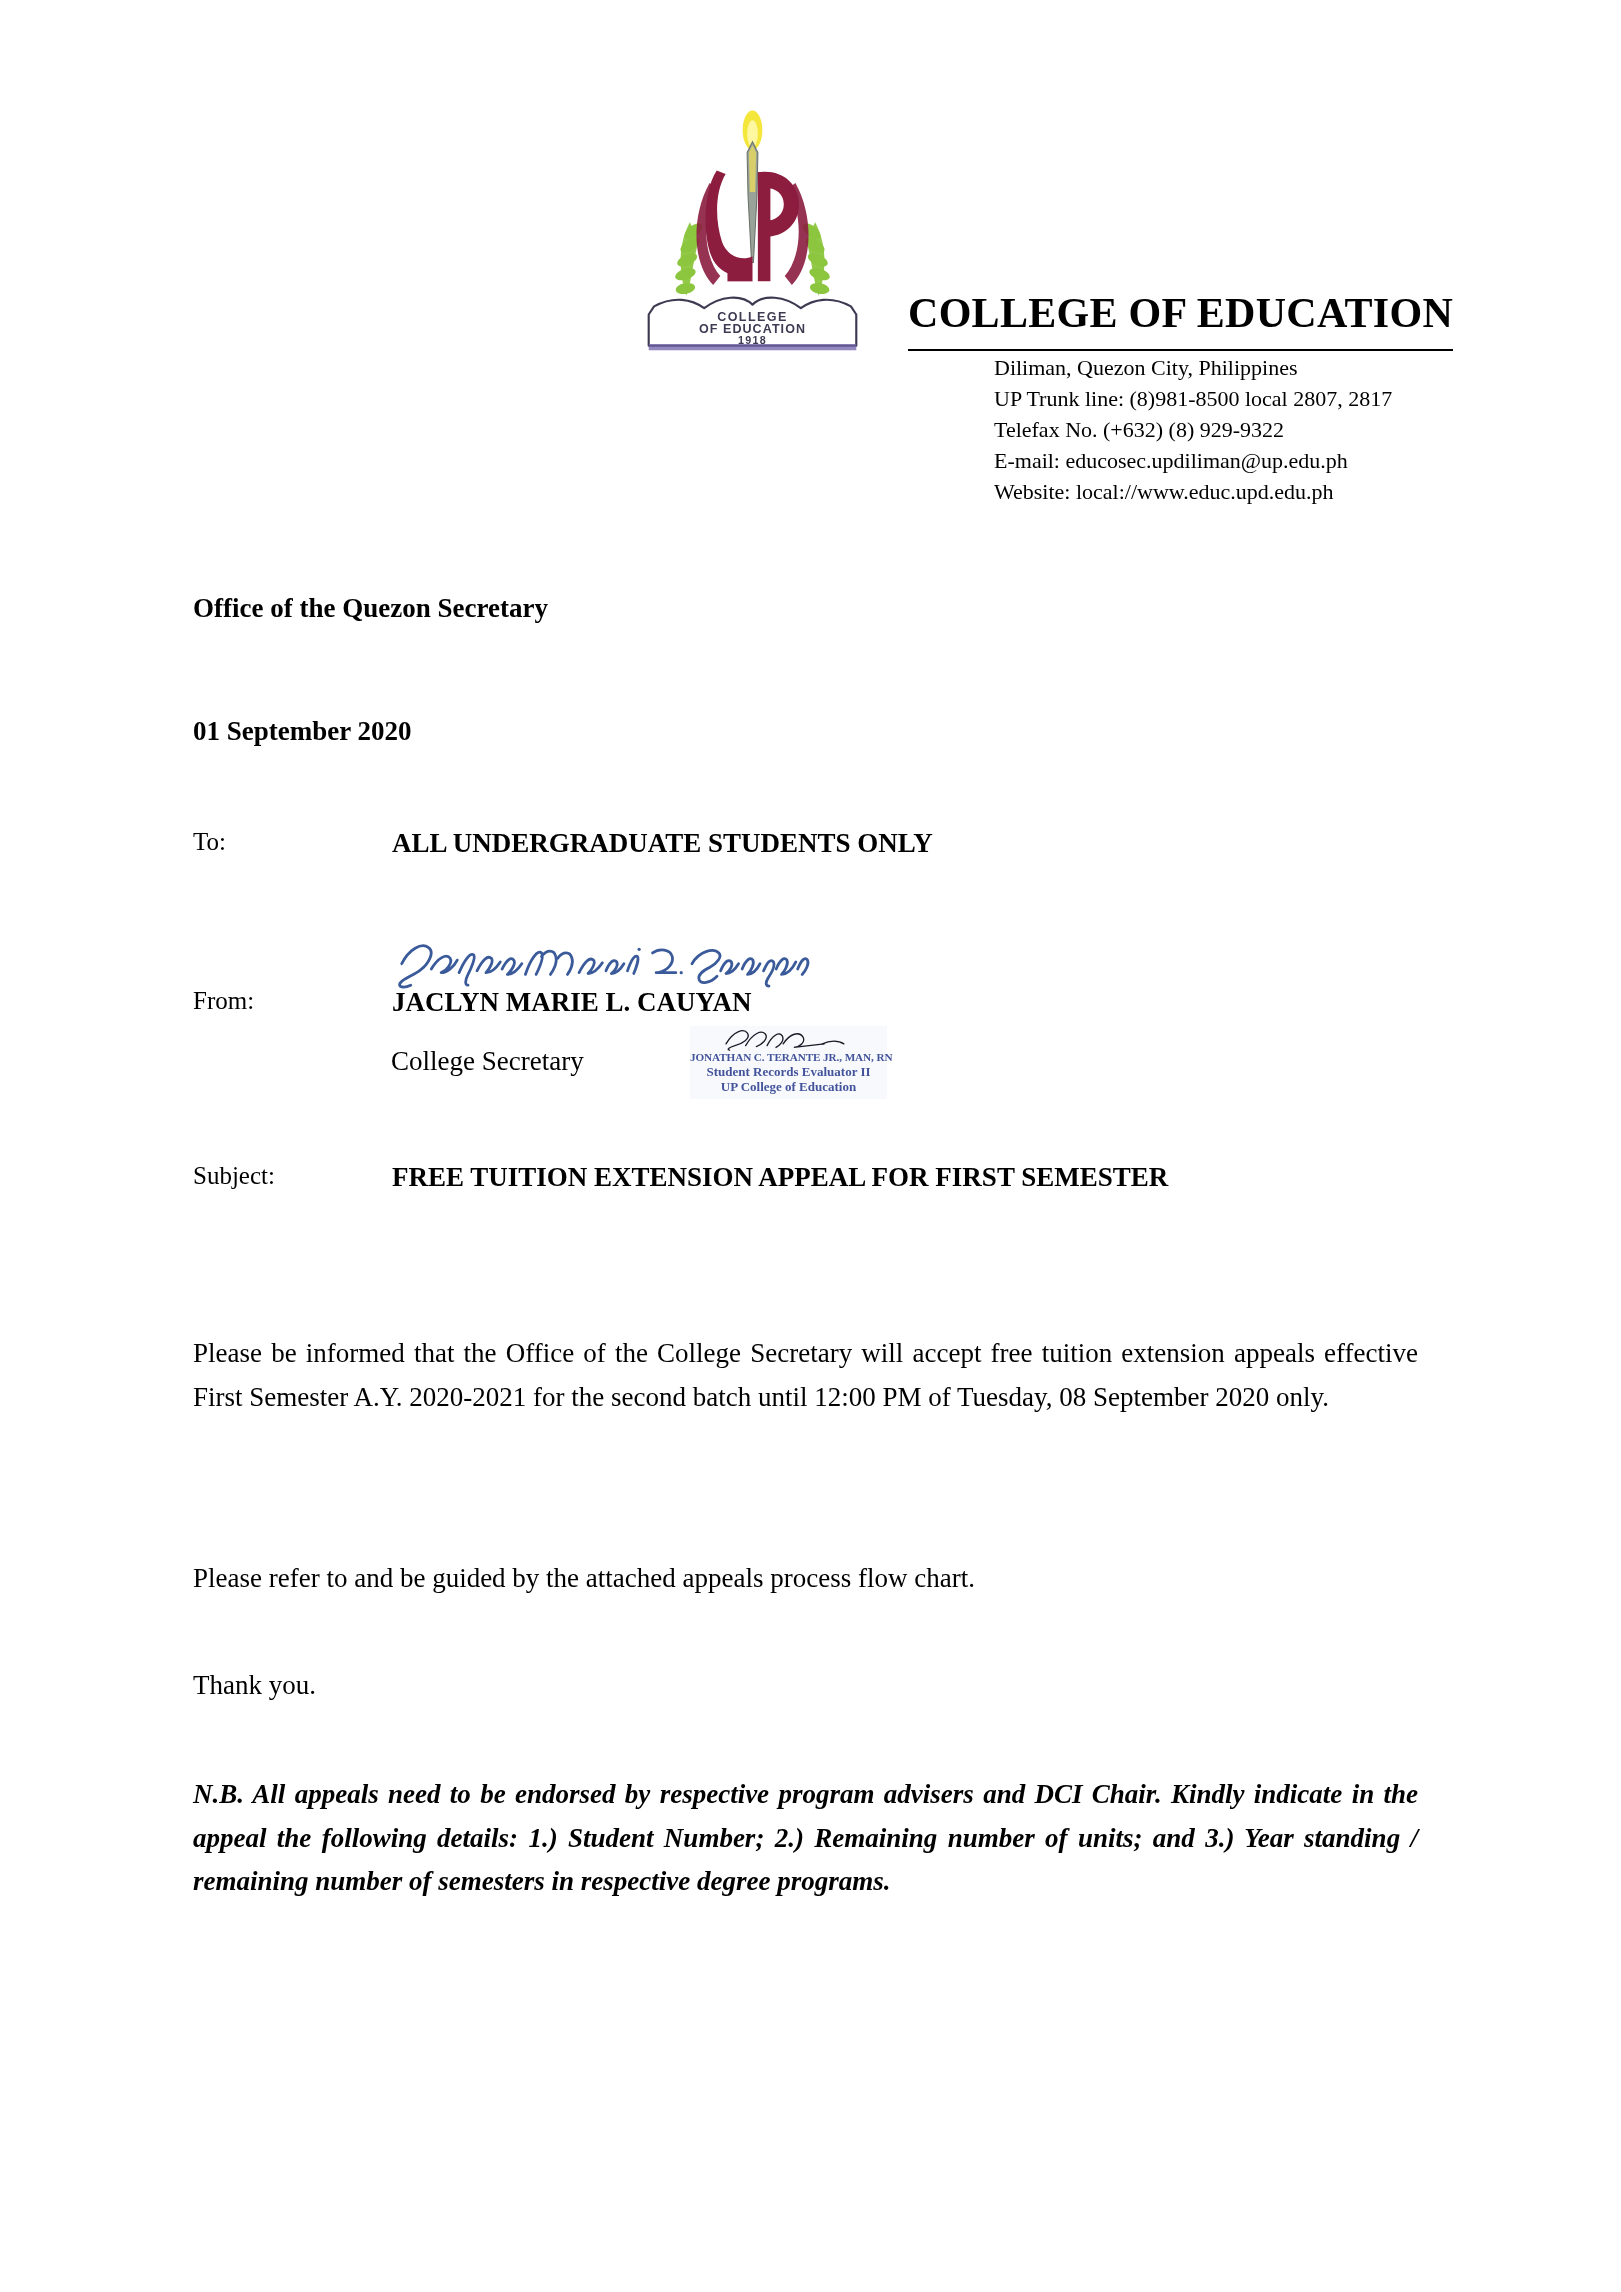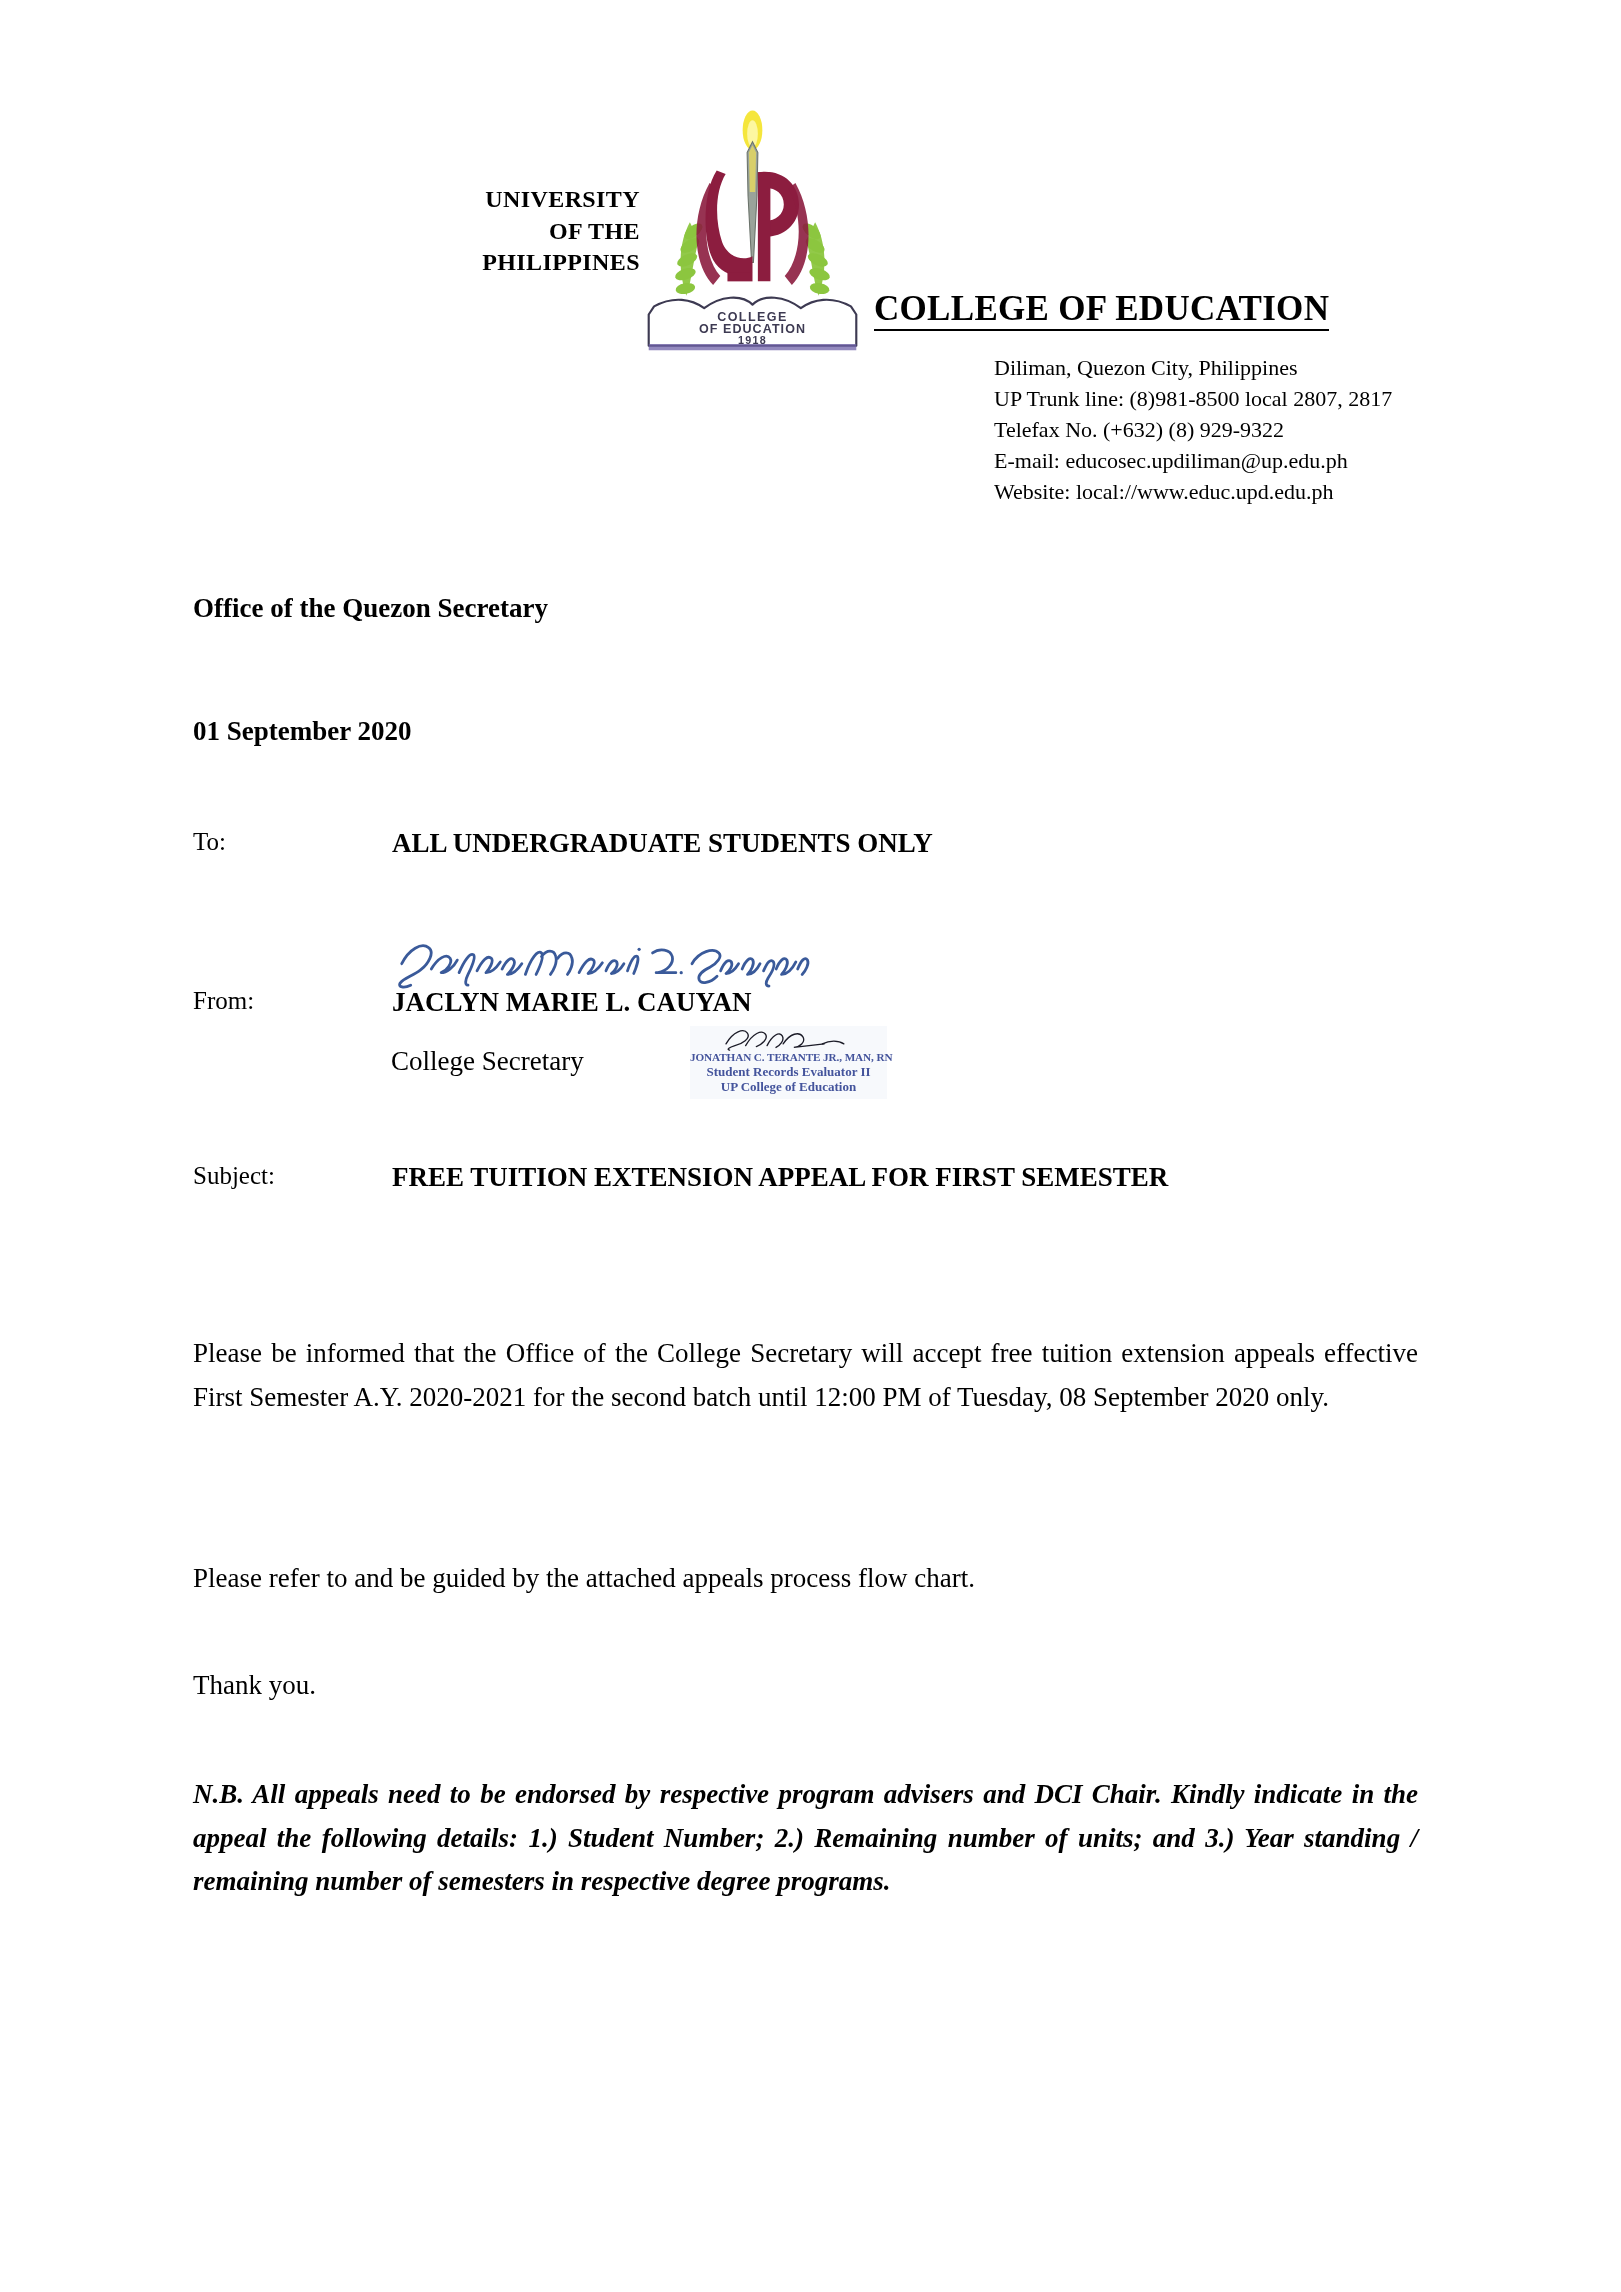--- a/index.html
+++ b/index.html
@@ -41,28 +41,28 @@
   .logo {
     position: absolute;
     left: 627px;
     top: 106px;
     width: 251px;
     height: 255px;
   }
 
   .college-title {
     position: absolute;
-    left: 874px;
+    left: 908px;
     top: 291px;
     font-weight: bold;
-    font-size: 35px;
+    font-size: 42px;
     letter-spacing: 0.3px;
     white-space: nowrap;
     border-bottom: 2.7px solid #000;
-    padding-bottom: 1px;
+    padding-bottom: 14px;
     line-height: 1.05;
   }
   .contact {
     position: absolute;
     left: 994px;
     top: 352px;
     font-size: 22px;
     line-height: 1.41;
     white-space: nowrap;
   }
@@ -182,25 +182,20 @@
   .p-thank { top: 1664px; }
   .p-nb    { top: 1773px; }
 </style>
 </head>
 <body>
 
 <div class="page">
 
   <div class="letterhead">
 
-    <div class="univ-name">
-      <div>UNIVERSITY</div>
-      <div>OF THE</div>
-      <div>PHILIPPINES</div>
-    </div>
 
     <div class="logo">
       <svg viewBox="0 0 280 285" width="251" height="255" xmlns="http://www.w3.org/2000/svg">
 
         <ellipse cx="140" cy="27" rx="11" ry="22" fill="#f5e63c"></ellipse>
         <ellipse cx="140" cy="31" rx="6" ry="15" fill="#fdf7a0"></ellipse>
 
         <path d="M134 52 L140 40 L146 52 L145 100 L141 175 L139 175 L135 100 Z" fill="#9aa39a" stroke="#6b736b" stroke-width="1.2"></path>
         <path d="M136 52 L140 44 L144 52 L143 96 L140 96 L137 96 Z" fill="#d8cf6a"></path>
 

